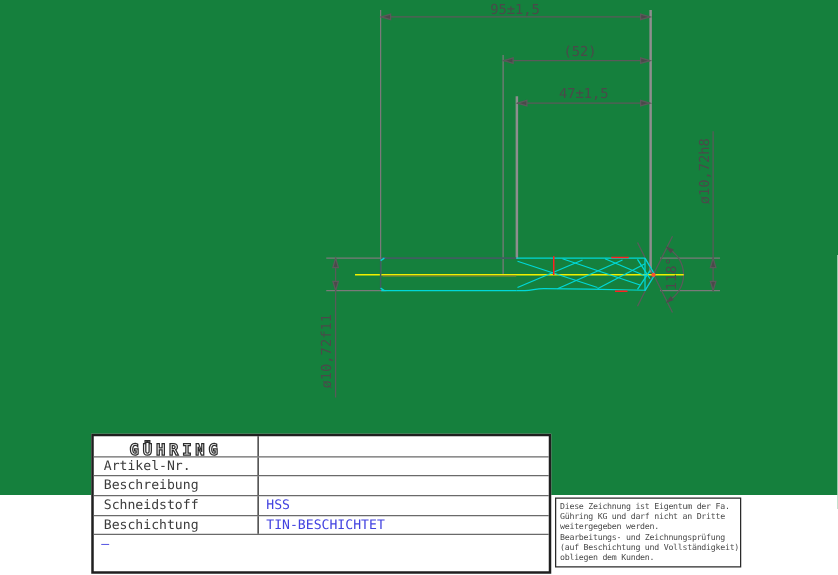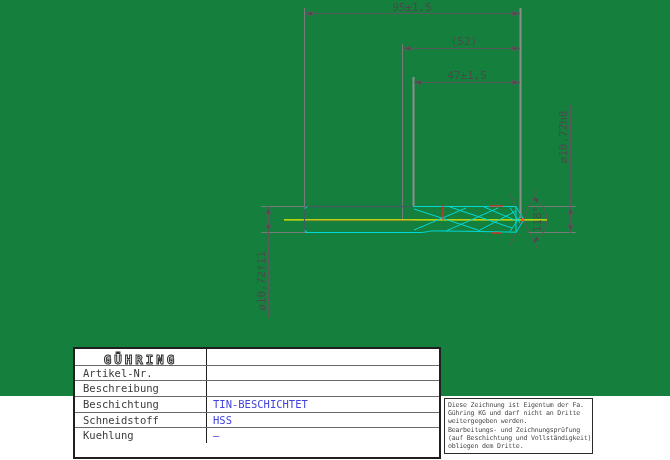--- a/index.html
+++ b/index.html
@@ -126,35 +126,34 @@
       </div>
       <div class="t-value"></div>
     </div>
     <div class="t-row">
       <div class="t-label">Artikel-Nr.</div>
     </div>
     <div class="t-row">
       <div class="t-label">Beschreibung</div>
     </div>
     <div class="t-row">
+      <div class="t-label">Schneidstoff</div>
+      <div class="t-value">HSS</div>
+    </div>
+    <div class="t-row">
       <div class="t-label">Beschichtung</div>
       <div class="t-value">TIN-BESCHICHTET</div>
     </div>
     <div class="t-row">
-      <div class="t-label">Schneidstoff</div>
-      <div class="t-value">HSS</div>
-    </div>
-    <div class="t-row">
-      <div class="t-label">Kuehlung</div>
       <div class="t-value">–</div>
     </div>
   </div>
 
   <div class="disclaimer">
     <div>Diese Zeichnung ist Eigentum der Fa.</div>
     <div>Gühring KG und darf nicht an Dritte</div>
     <div>weitergegeben werden.</div>
     <div>Bearbeitungs- und Zeichnungsprüfung</div>
     <div>(auf Beschichtung und Vollständigkeit)</div>
-    <div>obliegen dem Dritte.</div>
+    <div>obliegen dem Kunden.</div>
   </div>
 
 </div>
 
 </body></html>

